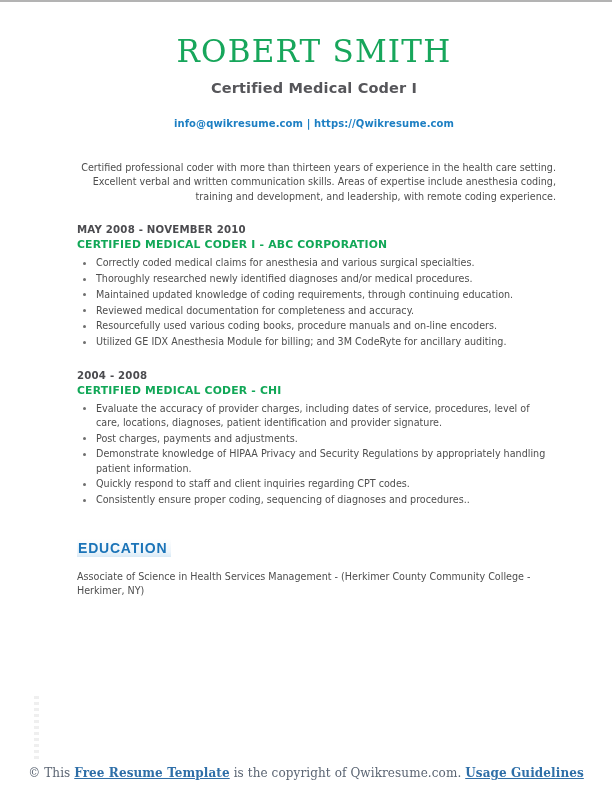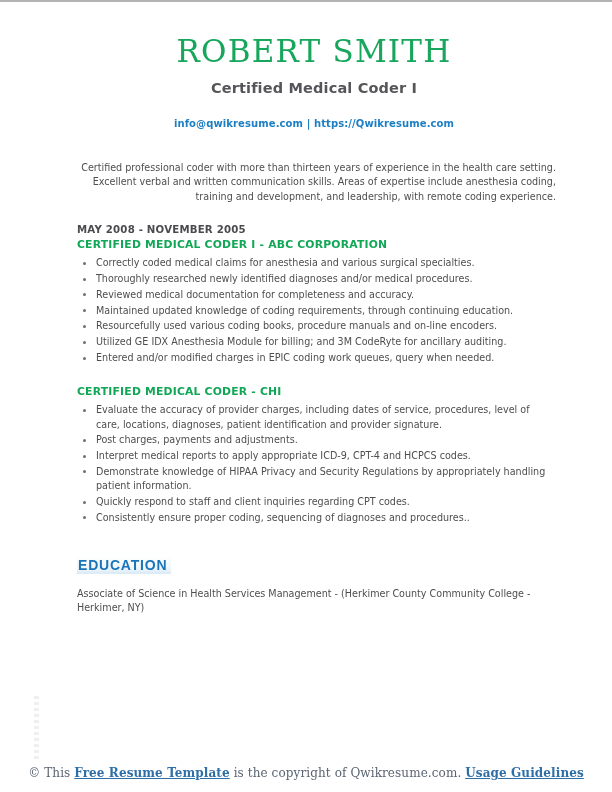--- a/index.html
+++ b/index.html
@@ -175,39 +175,38 @@
       <div class="hdr-contact">info@qwikresume.com | https://Qwikresume.com</div>
     </div>
 
     <div class="block">
       <div class="summary">Certified professional coder with more than thirteen years of experience in the health care setting. Excellent verbal and written communication skills. Areas of expertise include anesthesia coding, training and development, and leadership, with remote coding experience.</div>
     </div>
 
     <div class="block">
 
       <div class="job">
-        <div class="job-dates">MAY 2008 - NOVEMBER 2005</div>
+        <div class="job-dates">MAY 2008 - NOVEMBER 2010</div>
         <div class="job-title">CERTIFIED MEDICAL CODER I - ABC CORPORATION</div>
         <ul class="bullets">
           <li>Correctly coded medical claims for anesthesia and various surgical specialties.</li>
           <li>Thoroughly researched newly identified diagnoses and/or medical procedures.</li>
+          <li>Maintained updated knowledge of coding requirements, through continuing education.</li>
           <li>Reviewed medical documentation for completeness and accuracy.</li>
-          <li>Maintained updated knowledge of coding requirements, through continuing education.</li>
           <li>Resourcefully used various coding books, procedure manuals and on-line encoders.</li>
           <li>Utilized GE IDX Anesthesia Module for billing; and 3M CodeRyte for ancillary auditing.</li>
-          <li>Entered and/or modified charges in EPIC coding work queues, query when needed.</li>
         </ul>
       </div>
 
       <div class="job">
+        <div class="job-dates">2004 - 2008</div>
         <div class="job-title">CERTIFIED MEDICAL CODER - CHI</div>
         <ul class="bullets">
           <li>Evaluate the accuracy of provider charges, including dates of service, procedures, level of care, locations, diagnoses, patient identification and provider signature.</li>
           <li>Post charges, payments and adjustments.</li>
-          <li>Interpret medical reports to apply appropriate ICD-9, CPT-4 and HCPCS codes.</li>
           <li>Demonstrate knowledge of HIPAA Privacy and Security Regulations by appropriately handling patient information.</li>
           <li>Quickly respond to staff and client inquiries regarding CPT codes.</li>
           <li>Consistently ensure proper coding, sequencing of diagnoses and procedures..</li>
         </ul>
       </div>
 
     </div>
 
     <div class="block edu">
       <div class="edu-heading">EDUCATION</div>

